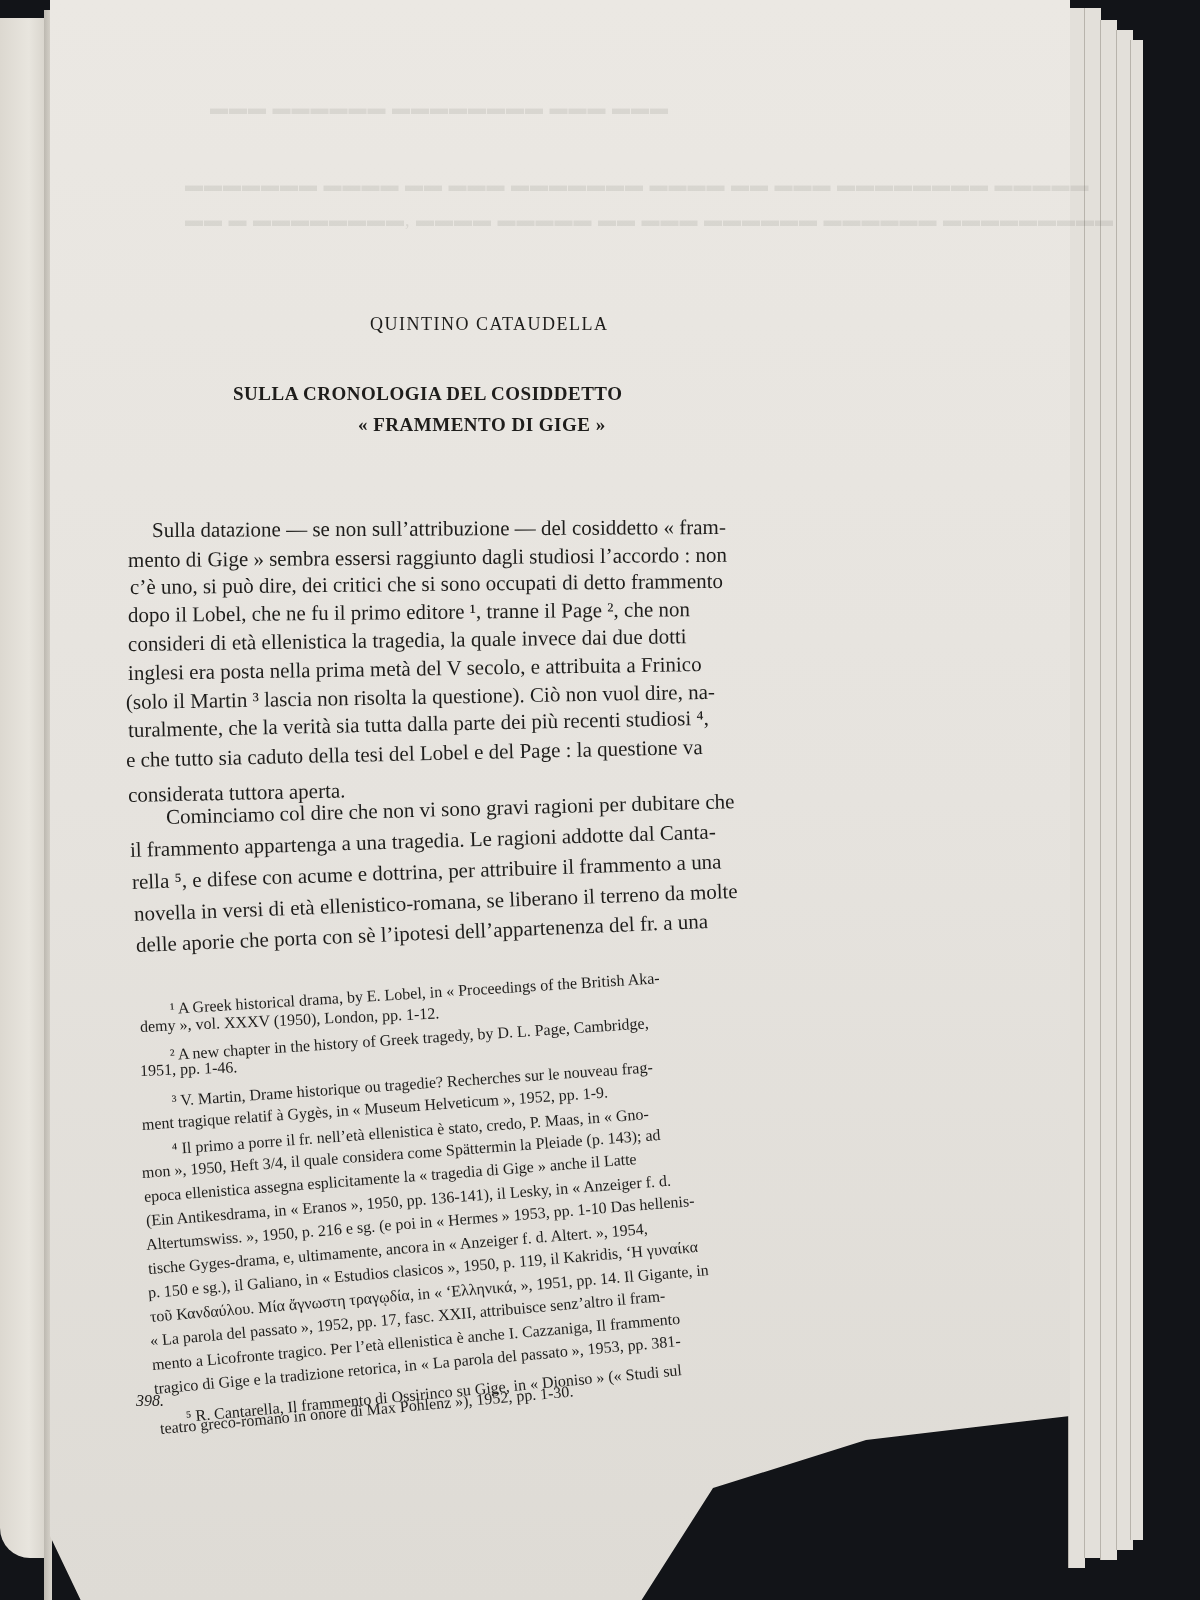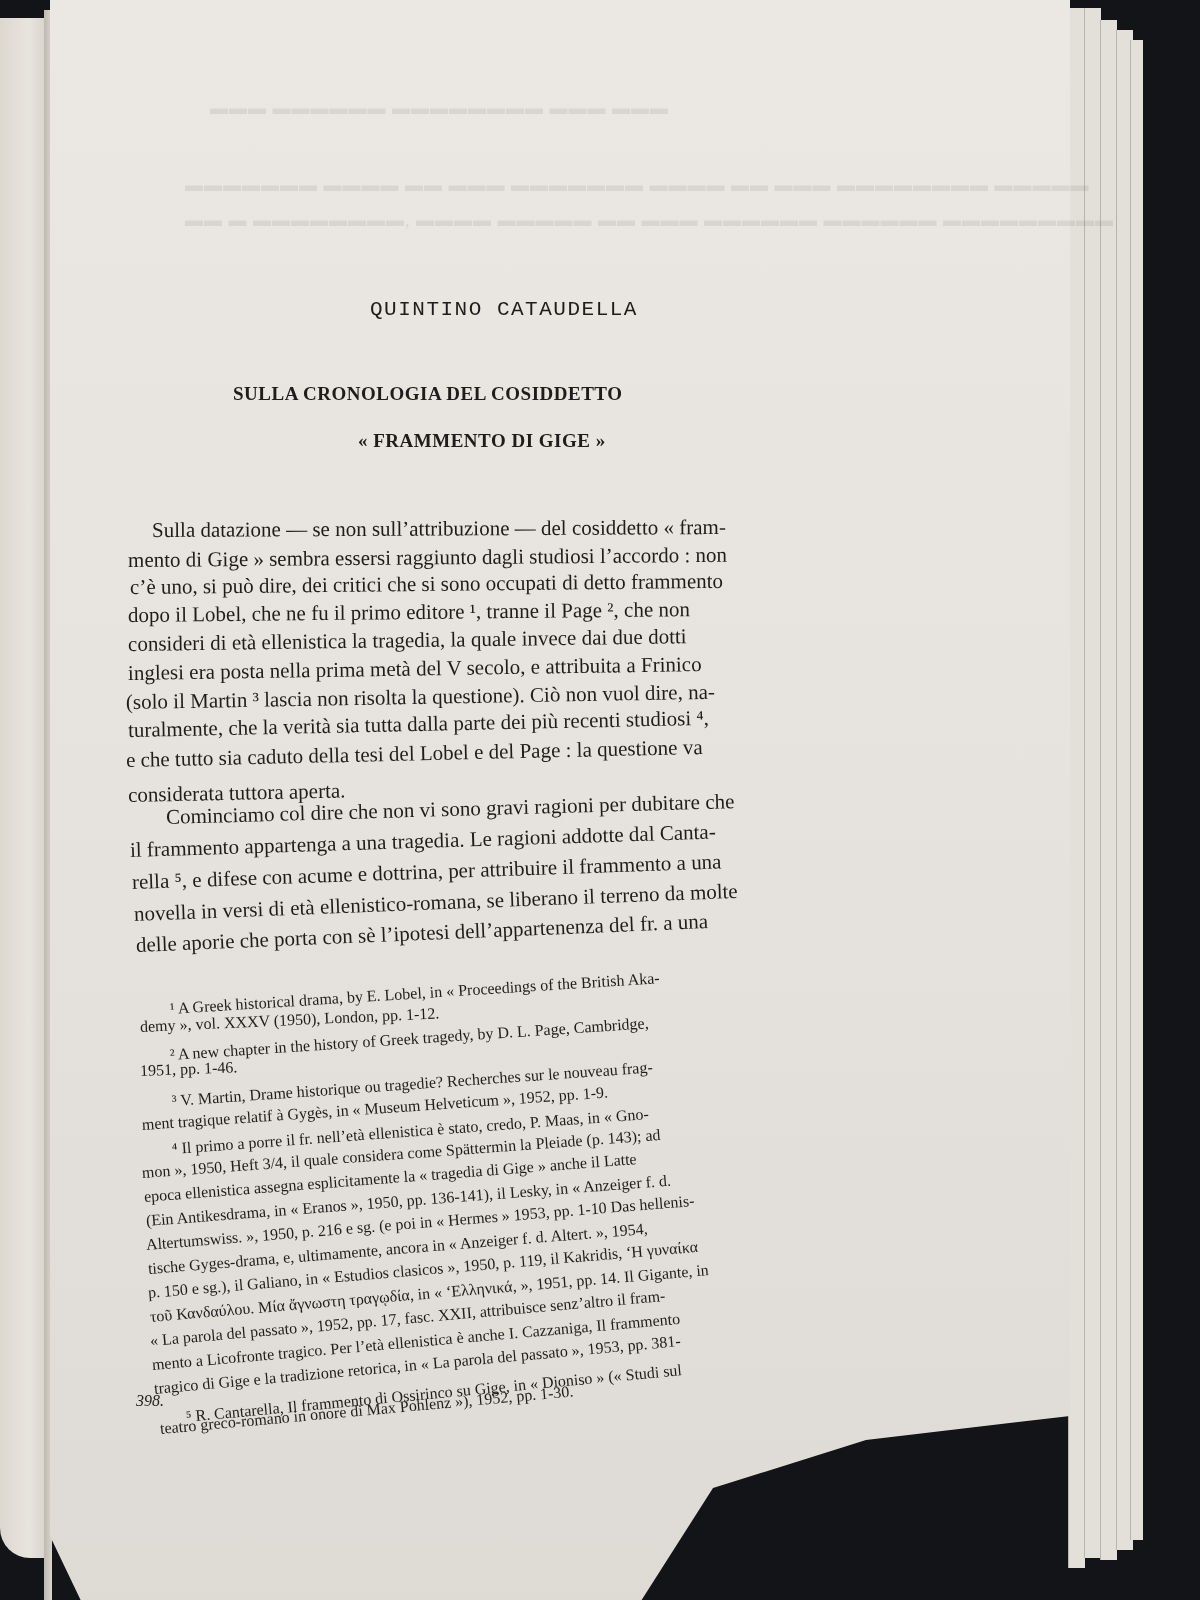--- a/index.html
+++ b/index.html
@@ -30,22 +30,22 @@
     }
     .bleed {
       position: absolute; color: rgba(90,88,84,0.12);
       font-size: 18px; letter-spacing: 1px; white-space: nowrap;
     }
     .text-layer {
       position: absolute; left: 0; top: 0; width: 1200px; height: 1600px;
       color: #1e1d1b;
     }
     .author {
-      position: absolute; left: 370px; top: 298px;
-      font-size: 21px; letter-spacing: 1.5px; font-family: Liberation Mono, monospace;
+      position: absolute; left: 370px; top: 314px;
+      font-size: 18px; letter-spacing: 1.5px;
     }
     .title {
       position: absolute; font-size: 19px; font-weight: bold; letter-spacing: 0.5px;
       white-space: nowrap;
     }
     .line {
       position: absolute; font-size: 21px; white-space: nowrap;
       transform-origin: left center;
     }
     .fn {
@@ -68,21 +68,21 @@
 
 <div class="main-page"></div>
 
 <div class="bleed" style="left:210px;top:98px;">▬▬▬ ▬▬▬▬▬▬ ▬▬▬▬▬▬▬▬ ▬▬▬ ▬▬▬</div>
 <div class="bleed" style="left:185px;top:175px;">▬▬▬▬▬▬▬ ▬▬▬▬ ▬▬ ▬▬▬ ▬▬▬▬▬▬▬ ▬▬▬▬ ▬▬ ▬▬▬ ▬▬▬▬▬▬▬▬ ▬▬▬▬▬</div>
 <div class="bleed" style="left:185px;top:210px;">▬▬ ▬ ▬▬▬▬▬▬▬▬, ▬▬▬▬ ▬▬▬▬▬ ▬▬ ▬▬▬ ▬▬▬▬▬▬ ▬▬▬▬▬▬ ▬▬▬▬▬▬▬▬▬</div>
 
 <div class="text-layer">
   <div class="author">QUINTINO CATAUDELLA</div>
   <div class="title" style="left:233px;top:383px;">SULLA CRONOLOGIA DEL COSIDDETTO</div>
-  <div class="title" style="left:358px;top:430px;">« FRAMMENTO DI GIGE »</div>
+  <div class="title" style="left:358px;top:414px;">« FRAMMENTO DI GIGE »</div>
 
   <div class="line" style="left:152px;top:518px;transform:rotate(-0.3deg);">Sulla datazione — se non sull’attribuzione — del cosiddetto « fram-</div>
   <div class="line" style="left:128px;top:548px;transform:rotate(-0.5deg);">mento di Gige » sembra essersi raggiunto dagli studiosi l’accordo : non</div>
   <div class="line" style="left:130px;top:575px;transform:rotate(-0.6deg);">c’è uno, si può dire, dei critici che si sono occupati di detto frammento</div>
   <div class="line" style="left:128px;top:603px;transform:rotate(-0.6deg);">dopo il Lobel, che ne fu il primo editore ¹, tranne il Page ², che non</div>
   <div class="line" style="left:128px;top:632px;transform:rotate(-0.8deg);">consideri di età ellenistica la tragedia, la quale invece dai due dotti</div>
   <div class="line" style="left:128px;top:661px;transform:rotate(-0.9deg);">inglesi era posta nella prima metà del V secolo, e attribuita a Frinico</div>
   <div class="line" style="left:126px;top:690px;transform:rotate(-1deg);">(solo il Martin ³ lascia non risolta la questione). Ciò non vuol dire, na-</div>
   <div class="line" style="left:128px;top:718px;transform:rotate(-1.2deg);">turalmente, che la verità sia tutta dalla parte dei più recenti studiosi ⁴,</div>
   <div class="line" style="left:126px;top:748px;transform:rotate(-1.3deg);">e che tutto sia caduto della tesi del Lobel e del Page : la questione va</div>

